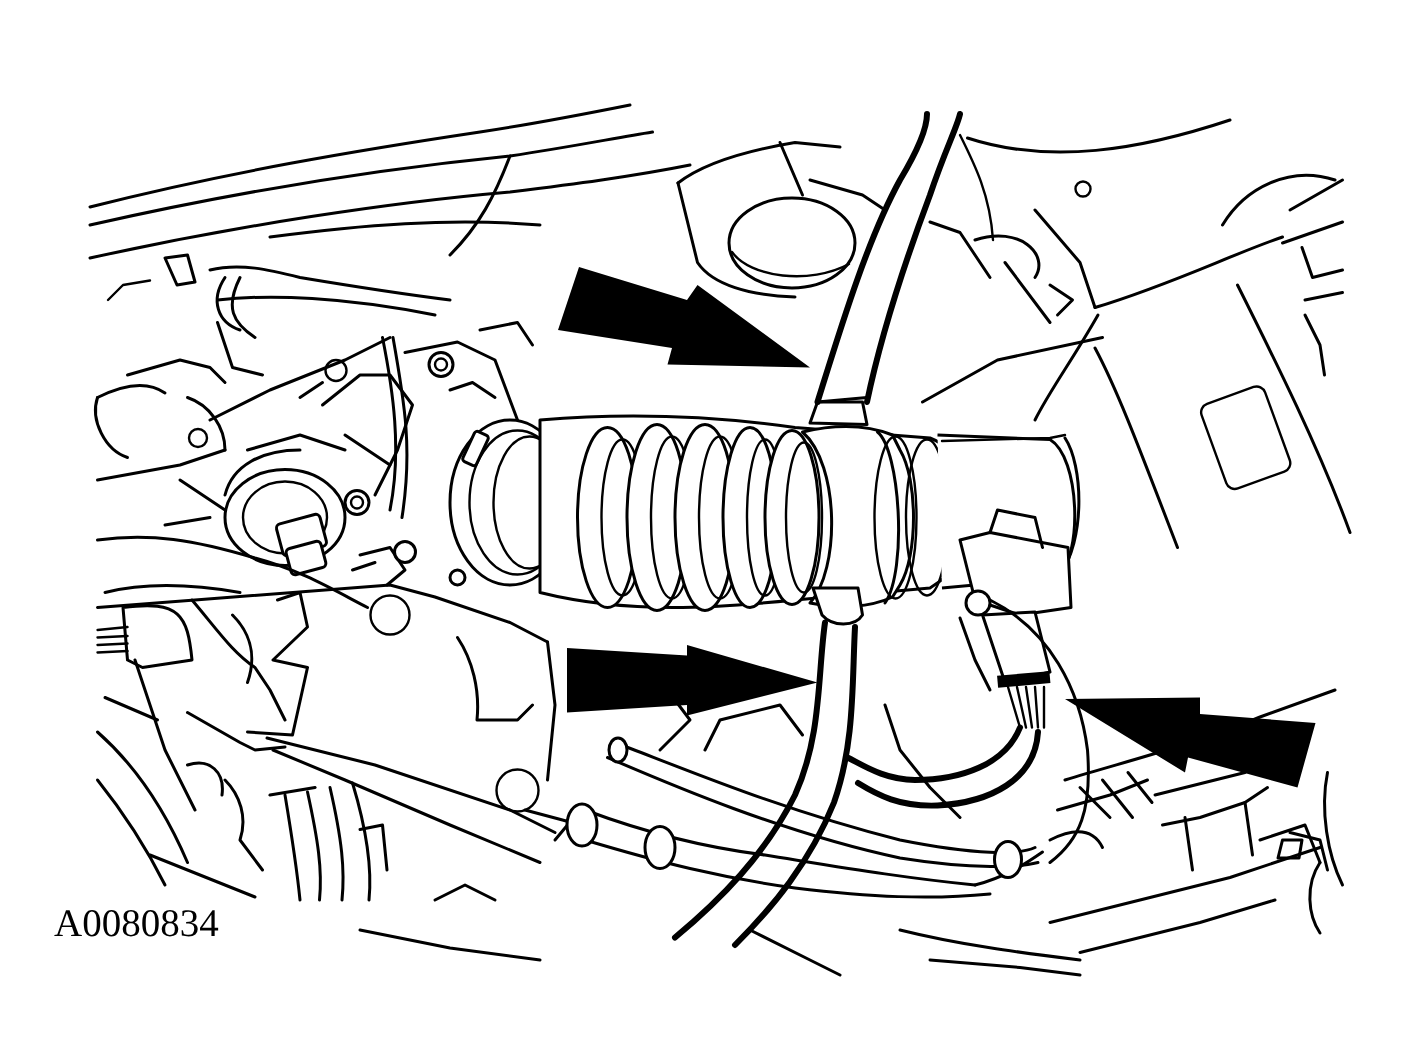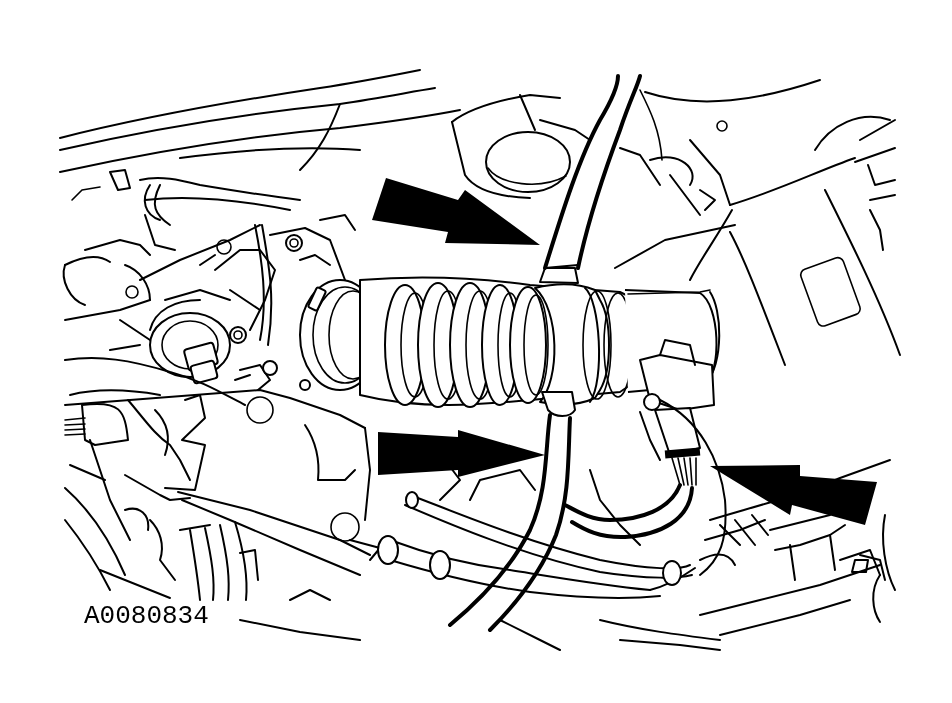--- a/index.html
+++ b/index.html
@@ -7,22 +7,21 @@
     #diagram { position: absolute; left: 0; top: 0; width: 952px; height: 703px; }
     #diagram svg { width: 952px; height: 703px; display: block; }
     .ln { fill: none; stroke: #000; stroke-width: 2; stroke-linecap: round; stroke-linejoin: round; }
     .thin { fill: none; stroke: #000; stroke-width: 1.6; stroke-linecap: round; stroke-linejoin: round; }
     .thick { fill: none; stroke: #000; stroke-width: 4; stroke-linecap: round; stroke-linejoin: round; }
     .wfill { fill: #fff; stroke: #000; stroke-width: 2; stroke-linejoin: round; }
     .arrow { fill: #000; stroke: none; }
     .figure-id {
       position: absolute; left: 36px; top: 601px;
       font-size: 26px; color: #000; letter-spacing: 0px;
-      font-family: Liberation Mono, monospace;
-      margin-left: 48px;
+      font-family: Liberation Serif, serif;
     }
   </style>
 </head>
 <body>
 
 <div id="diagram">
   <svg viewBox="0 0 952 703" xmlns="http://www.w3.org/2000/svg">
 
     <g>
       <path class="ln" d="M60,138 C150,115 240,100 320,88 C360,82 390,76 420,70"></path>

